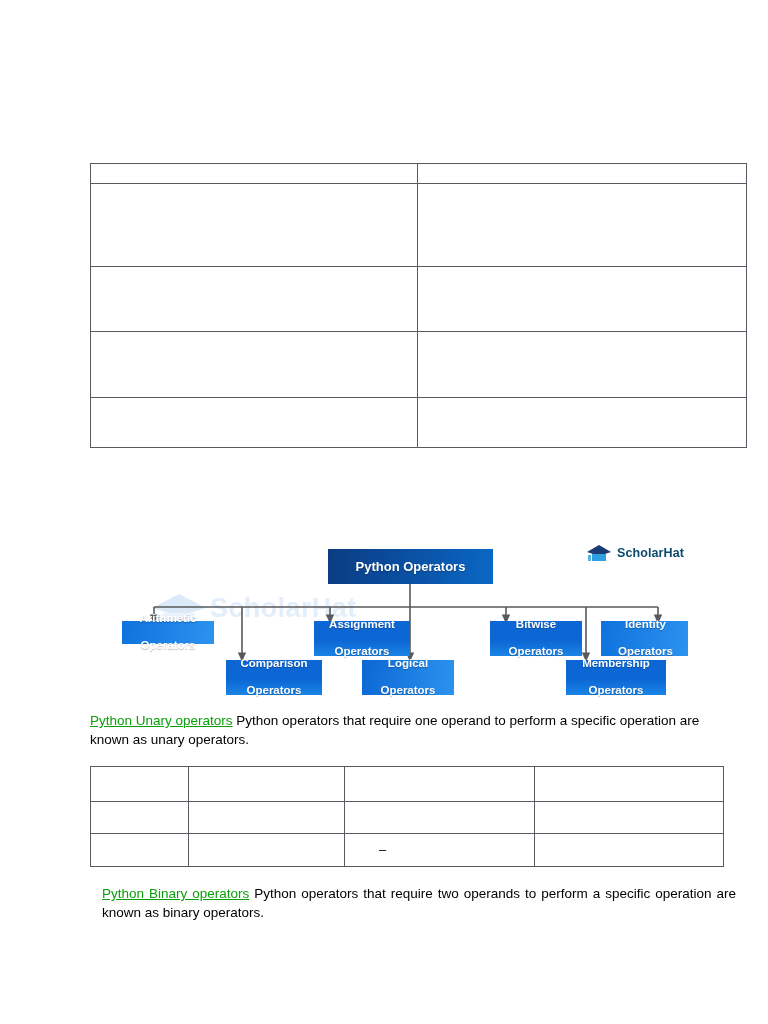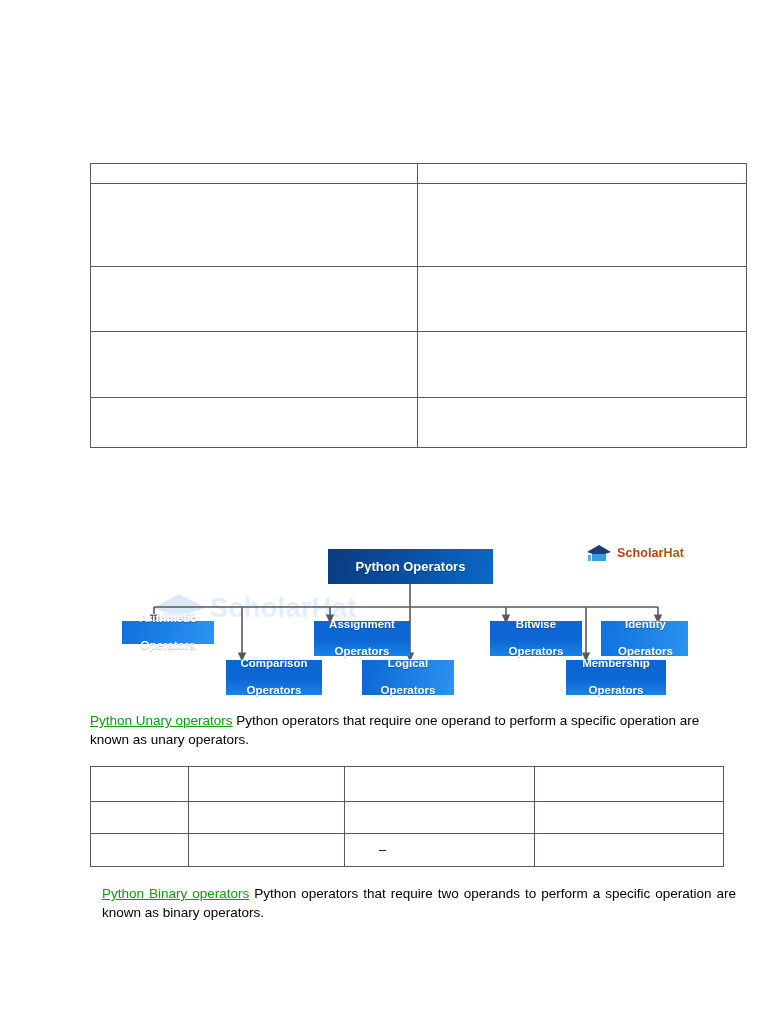--- a/index.html
+++ b/index.html
@@ -119,22 +119,22 @@
     gap: 5px;
     z-index: 4;
   }
   .dg-logo .logo-cap { width: 26px; height: 19px; display:block; }
   .dg-logo .logo-text {
     font-size: 12.5px;
     font-weight: bold;
     letter-spacing: 0.1px;
     white-space: nowrap;
   }
-  .dg-logo .logo-text .s1 { color: #c2410c; }
-  .dg-logo .logo-text .s2 { color: #a16207; }
+  .dg-logo .logo-text .s1 { color: #0c4a6e; }
+  .dg-logo .logo-text .s2 { color: #0c4a6e; }
 
   .connectors {
     position: absolute;
     inset: 0;
     z-index: 2;
   }
 
   .node {
     position: absolute;
     z-index: 3;

